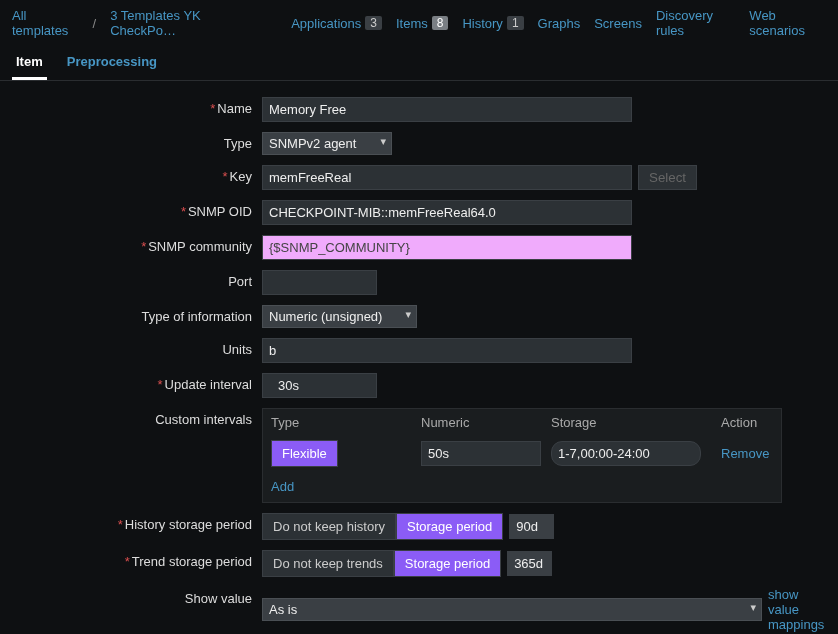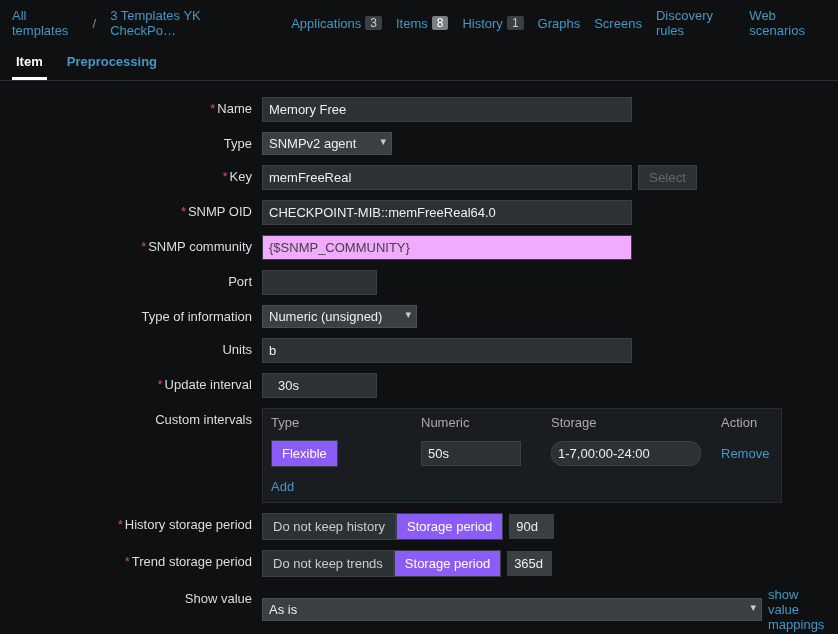--- a/index.html
+++ b/index.html
@@ -108,21 +108,21 @@
   width: 520px;
 }
 .intervals-table .thead,
 .intervals-table .trow {
   display: grid;
   grid-template-columns: 150px 130px 170px 70px;
   align-items: center;
 }
 .intervals-table .thead { color: #aaa; padding: 6px 8px; }
 .intervals-table .trow { padding: 4px 8px; }
-.intervals-table .trow input { width: 100px; }
+.intervals-table .trow input { width: 120px; }
 .intervals-table .add { padding: 8px; }
 .wide-sel { width: 500px; }
 </style>
 </head>
 <body>
 
 <div class="header">
   <a class="crumb">All templates</a>
   <span class="sep">/</span>
   <a class="crumb">3  Templates  YK  CheckPo…</a>

